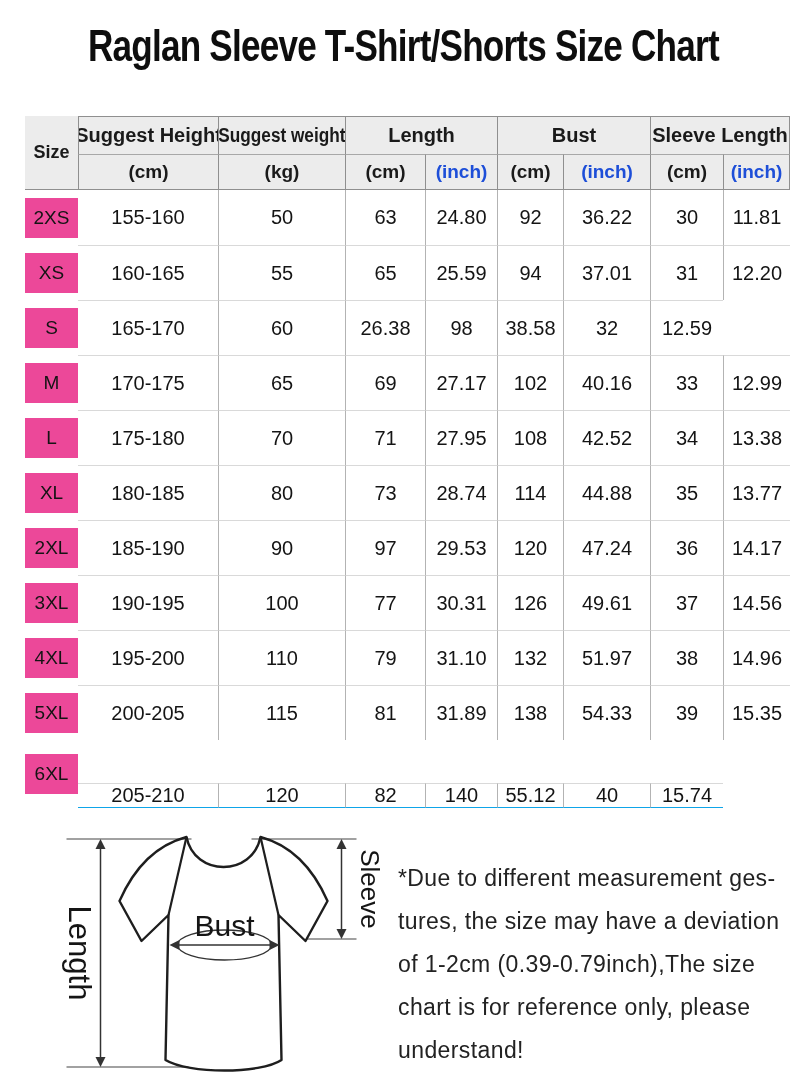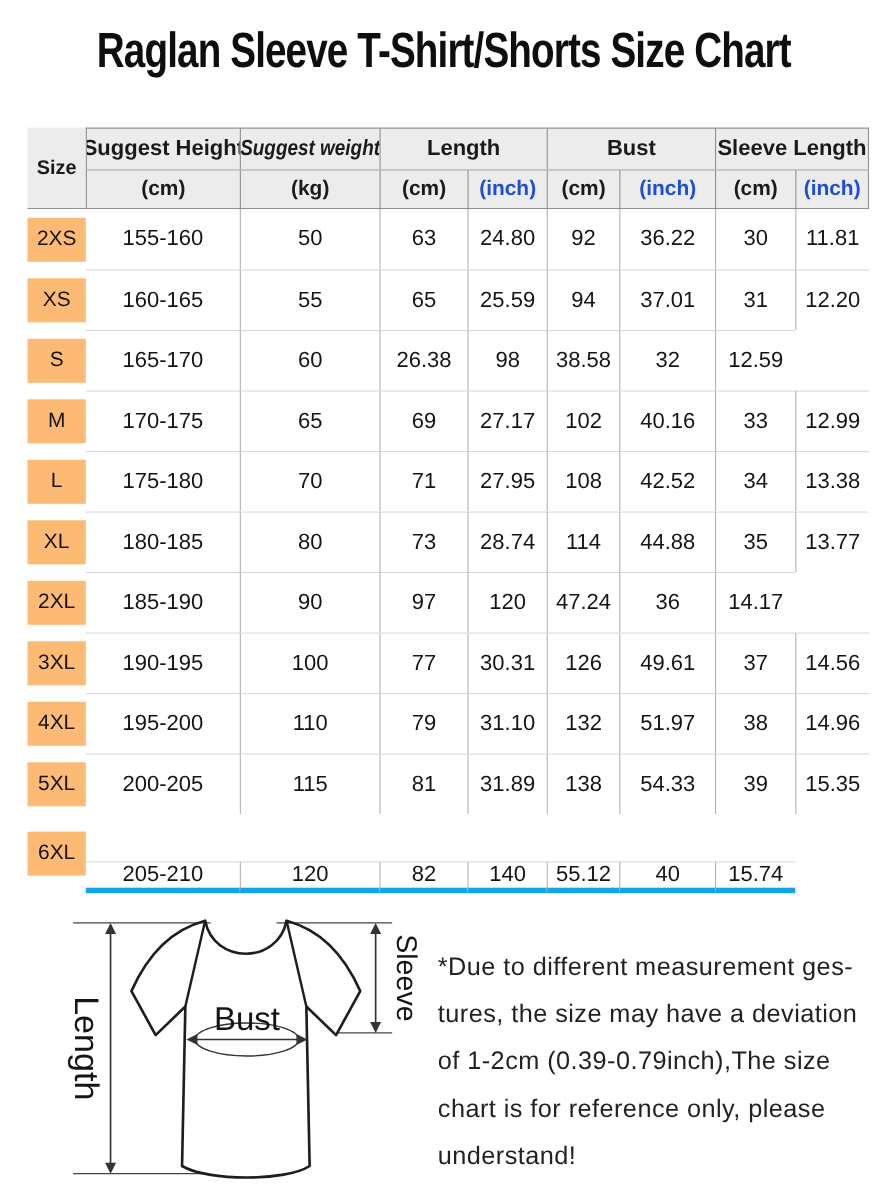--- a/index.html
+++ b/index.html
@@ -20,42 +20,42 @@
     grid-template-columns:53px 140px 127px 80px 72px 66px 87px 73px 67px;
   }
   .thead { grid-template-rows:38px 35px; border-bottom:1px solid #8f8f8f; }
   .th {
     background:#ececec; display:flex; align-items:center; justify-content:center;
     font-weight:600; font-size:20px; color:#1a1a1a; overflow:hidden; white-space:nowrap;
   }
   .size-th { grid-area:1/1/3/2; font-size:18px; }
   .g  { border-top:1px solid #8f8f8f; border-left:1px solid #8f8f8f; }
   .g0 { grid-area:1/2/2/3; }
-  .g1 { grid-area:1/3/2/4;font-style:italic; }
+  .g1 { grid-area:1/3/2/4; }
   .g2 { grid-area:1/4/2/6; }
   .g3 { grid-area:1/6/2/8; }
   .g4 { grid-area:1/8/2/10; border-right:1px solid #8f8f8f; }
   .condense { }
   .condense span { display:inline-block; transform:scaleX(0.86); }
   .u { border-left:1px solid #8f8f8f; border-top:1px solid #a8a8a8; font-size:19px;text-align:right; }
   .u0 { grid-area:2/2/3/3; } .u1 { grid-area:2/3/3/4; }
   .u2 { grid-area:2/4/3/5; } .u3 { grid-area:2/5/3/6; }
   .u4 { grid-area:2/6/3/7; } .u5 { grid-area:2/7/3/8; }
   .u6 { grid-area:2/8/3/9; } .u7 { grid-area:2/9/3/10; border-right:1px solid #8f8f8f; }
   .red { color:#1d4ed8; }
   .tr { height:55px; }
   .td {
     display:flex; align-items:center; justify-content:center;
     font-size:20px; color:#141414; white-space:nowrap;
   }
   .td.c2,.td.c3,.td.c4,.td.c5,.td.c6,.td.c7,.td.c8 { border-left:1px solid #b3b3b3; }
   .tr + .tr .td:not(.c0) { border-top:1px solid #d9d9d9; }
-  .tbody .tr:last-child .td:not(.c0) { border-bottom:5px solid #0ea5e9;margin-top:43px; }
+  .tbody .tr:last-child .td:not(.c0) { border-bottom:1px solid #0ea5e9;margin-top:43px; }
   .chip {
-    width:53px; height:40px; background:#fdba74;
+    width:53px; height:40px; background:#ec4899;
     display:flex; align-items:center; justify-content:center; font-size:19px;
   }
   
   .bottom { display:flex; margin-top:22px; }
   .diagram { width:350px; height:266px; margin-left:36px; flex:none; }
   svg text { font-family:"Liberation Sans","DejaVu Sans",sans-serif; fill:#151515; }
   .note {
     margin-left:12px; padding-top:40px; width:386px;
     font-size:23px; line-height:43px; letter-spacing:0.4px; color:#222;
   }
@@ -164,20 +164,21 @@
           <div class="td c7">35</div>
           <div class="td c8 red">13.77</div>
         </div>
         <div class="tr">
           <div class="td c0">
             <div class="chip">2XL</div>
           </div>
           <div class="td c1">185-190</div>
           <div class="td c2">90</div>
           <div class="td c3">97</div>
+          <div class="td c4 red">29.53</div>
           <div class="td c5">120</div>
           <div class="td c6 red">47.24</div>
           <div class="td c7">36</div>
           <div class="td c8 red">14.17</div>
         </div>
         <div class="tr">
           <div class="td c0">
             <div class="chip">3XL</div>
           </div>
           <div class="td c1">190-195</div>

